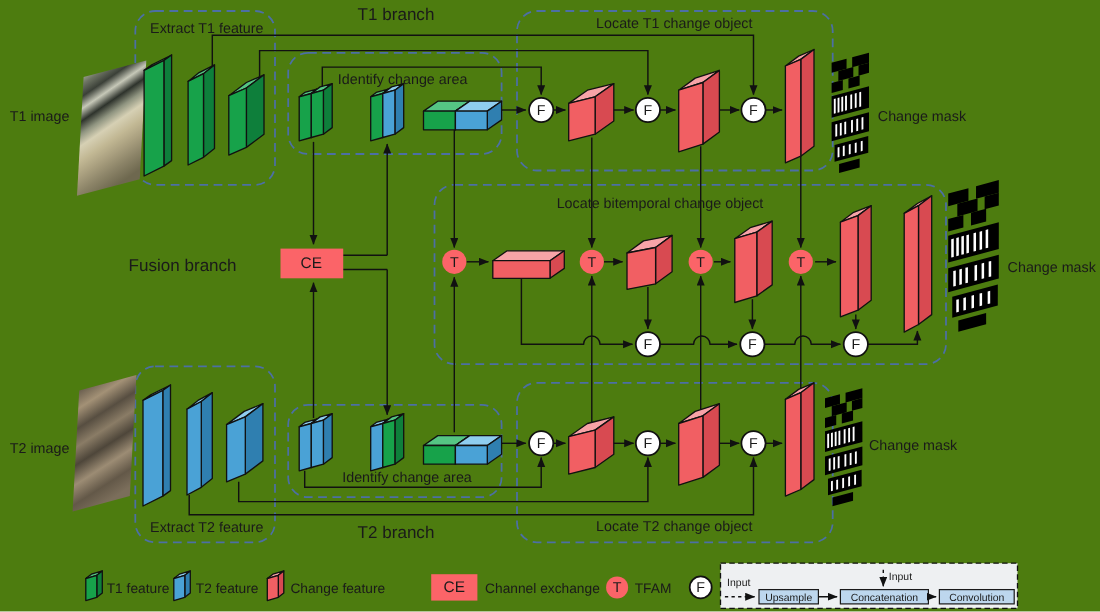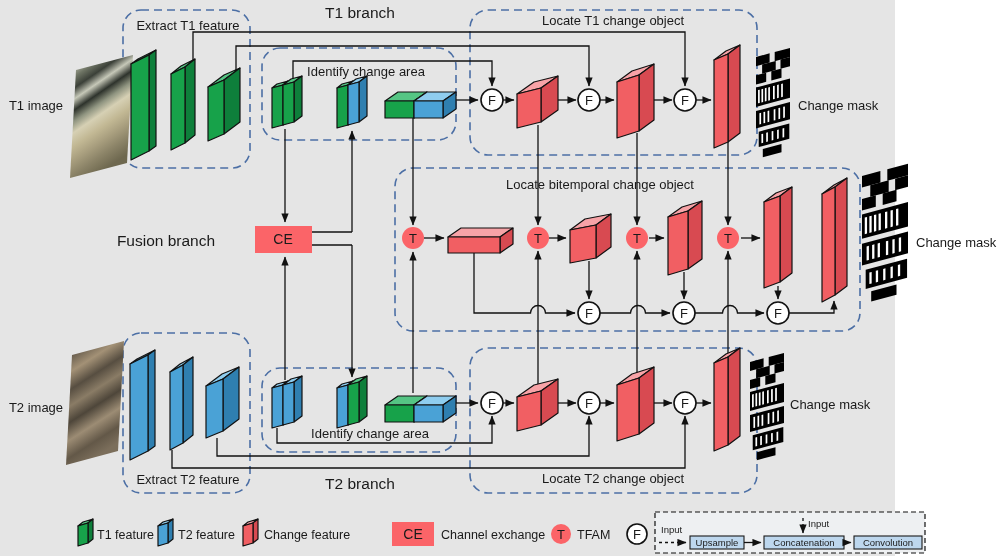--- a/index.html
+++ b/index.html
@@ -1,17 +1,17 @@
 <!DOCTYPE html>
 <html><head>
 <meta charset="utf-8">
 <style>
   html,body{margin:0;padding:0;background:#ffffff;}
   body{width:1000px;height:556px;overflow:hidden;font-family:"Liberation Sans",sans-serif;}
-  #canvas{position:relative;width:895px;height:556px;background:#e5e5e5;}
+  #canvas{position:relative;width:1000px;height:556px;background:#4d7c0f;}
   svg{display:block;}
   svg text{fill:#1a1a1a;font-family:"Liberation Sans",sans-serif;}
   .t16{font-size:15.5px;}
   .t13{font-size:13px;}
   .t12{font-size:12.5px;}
   .t14{font-size:14px;}
   .t9{font-size:9.5px;}
   .op{font-size:13px;}
   .dashedbox{fill:none;stroke:#4C6FA5;stroke-width:1.6;stroke-dasharray:8 5;}
   .wire{fill:none;stroke:#111111;stroke-width:1.3;}

